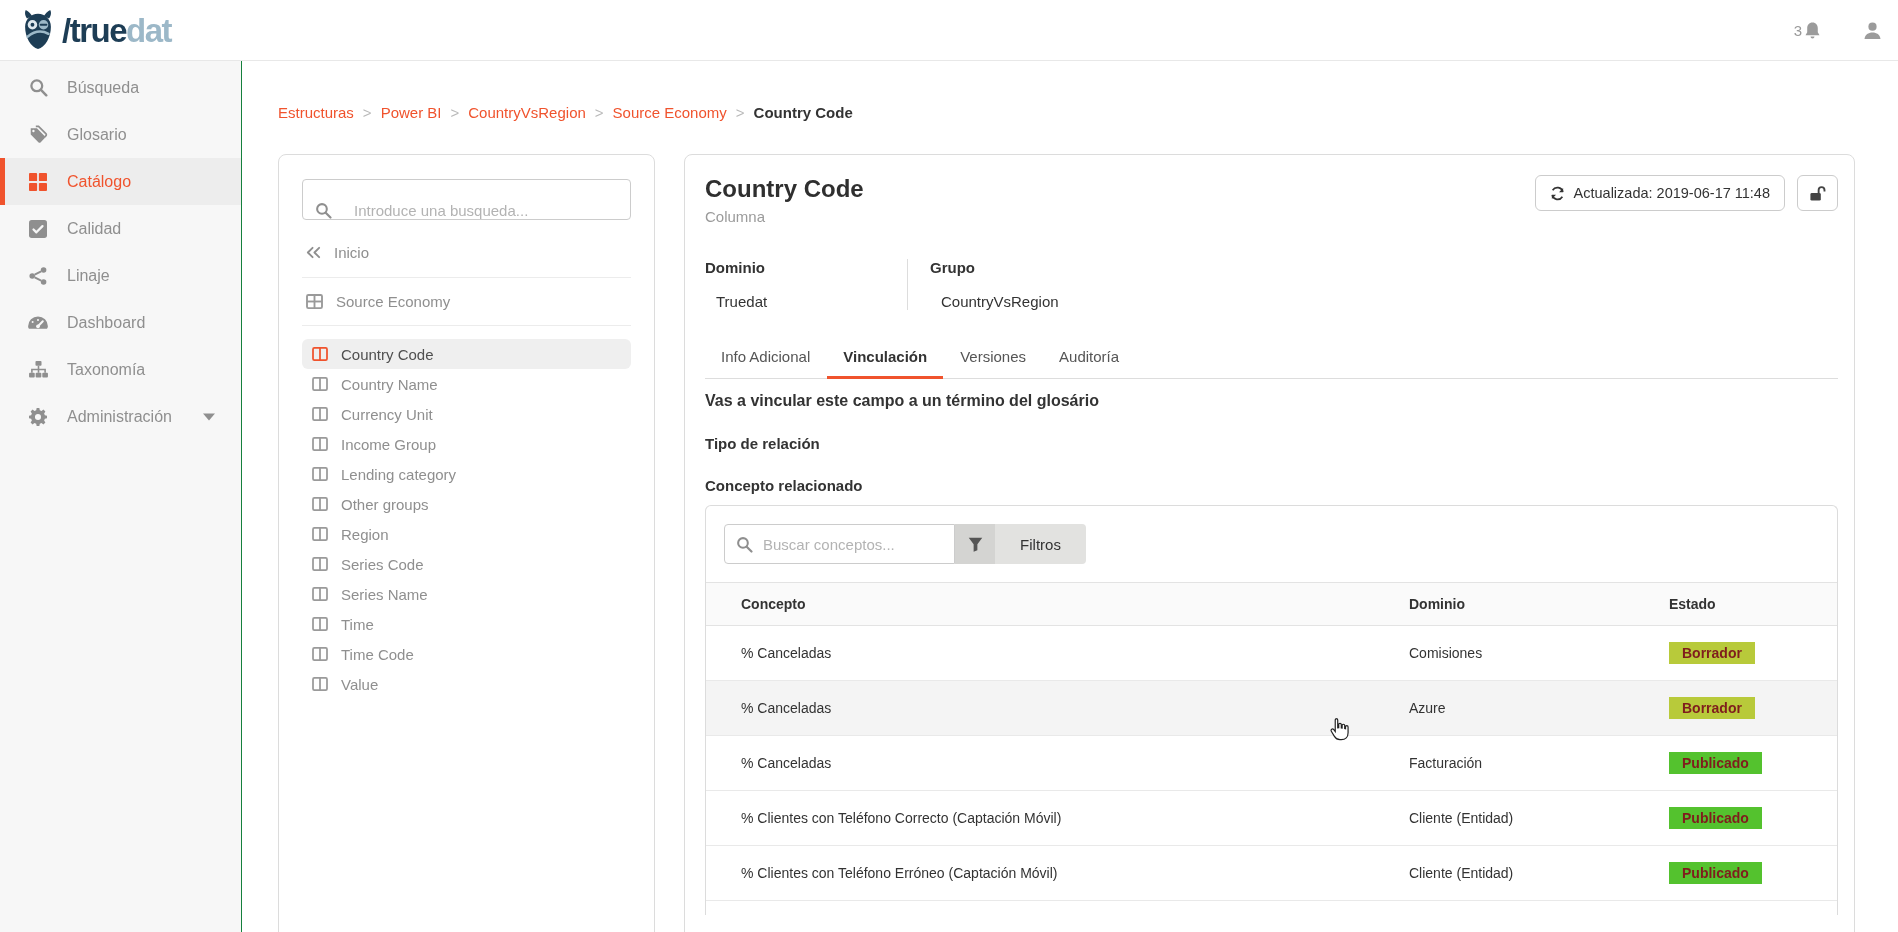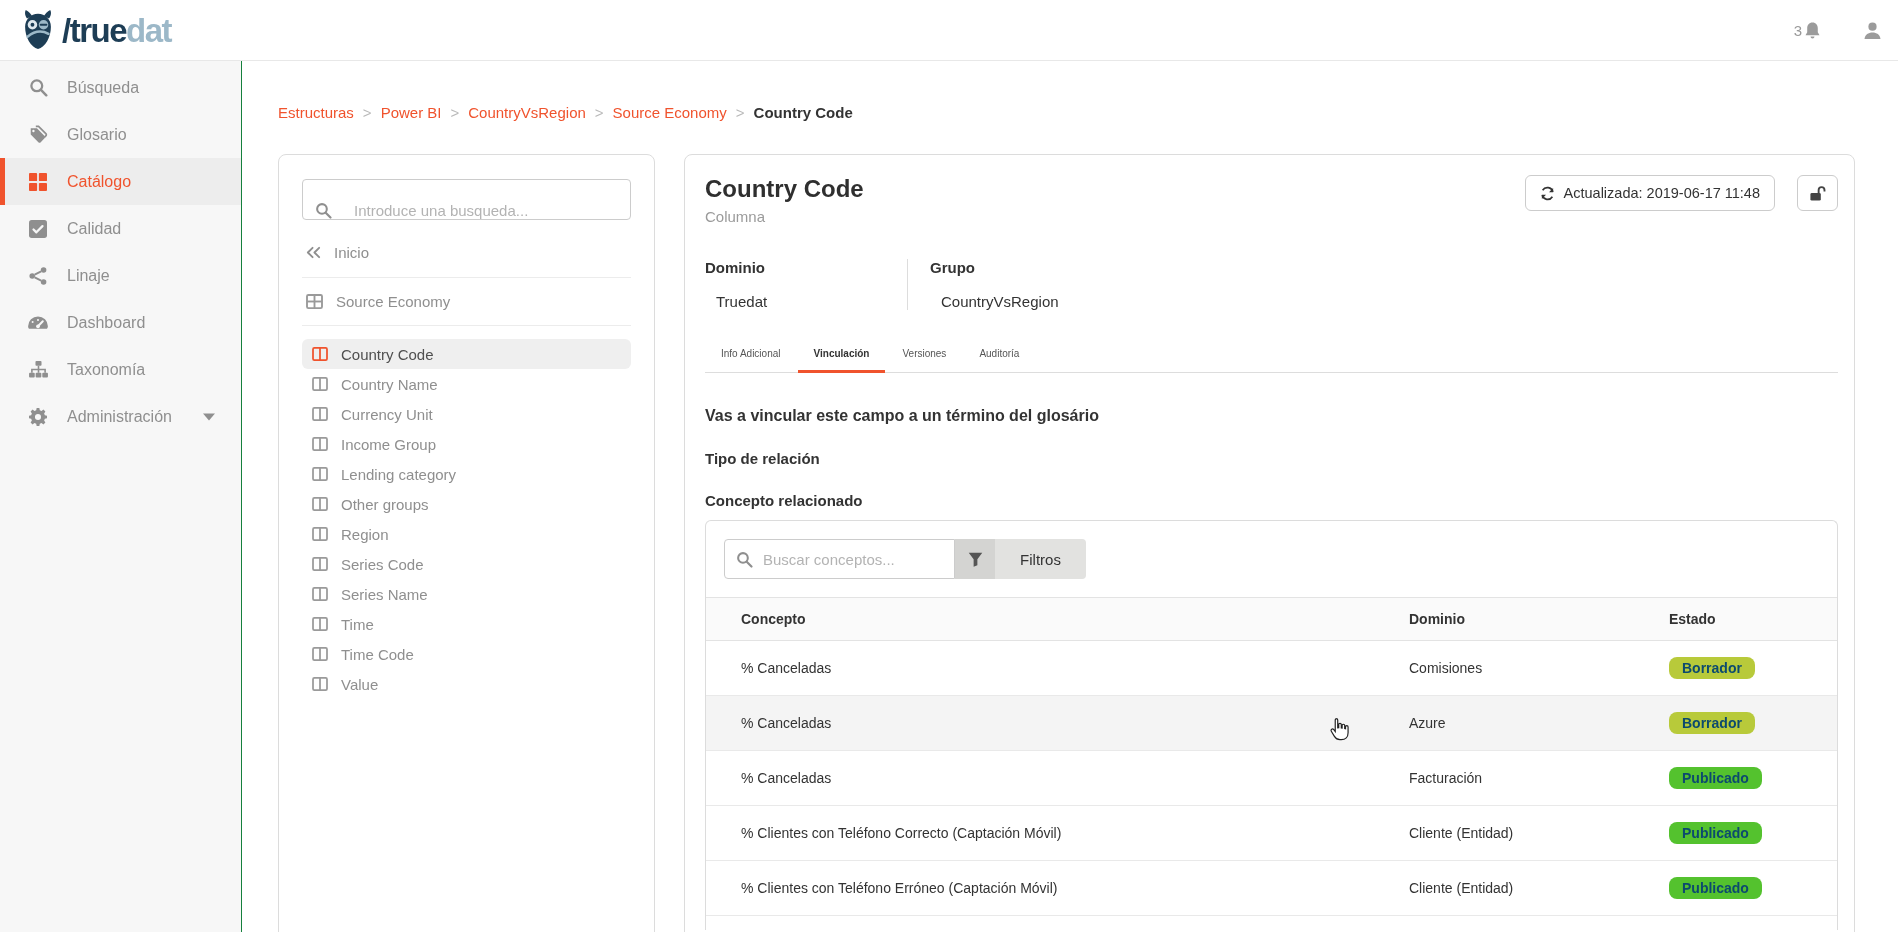--- a/index.html
+++ b/index.html
@@ -58,40 +58,40 @@
   .col-item .struct-icon { color: #9a9a9a; display: inline-flex; }
   .col-item.active { background: #efefef; color: #4f4f4f; }
   .col-item.active .struct-icon { color: var(--accent, #f0532d); }
 
   
   .detail-panel { flex: 1; min-height: 840px; border: 1px solid #dcdcdc; border-radius: 8px;
     background: #fff; padding: 20px 16px 0 20px; }
   .detail-header { display: flex; justify-content: space-between; align-items: flex-start; }
   .detail-title { font-size: 24px; font-weight: bold; color: #2f2f2f; letter-spacing: 0; }
   .detail-subtitle { font-size: 15px; color: #9b9b9b; margin-top: 5px; }
-  .header-actions { display: flex; gap: 22px; }
+  .header-actions { display: flex; gap: 12px; }
   .btn-outline { display: inline-flex; align-items: center; gap: 9px; height: 36px;
     border: 1px solid #ccc; border-radius: 6px; background: #fff; padding: 0 14px;
     font-size: 14.5px; color: #333; font-family: "Liberation Sans", sans-serif; cursor: pointer; }
   .btn-lock { padding: 0 11px; color: #444; }
 
   .meta { display: flex; margin-top: 34px; }
   .meta-block { width: 202px; }
   .meta-block + .meta-block { border-left: 1px solid #ddd; padding-left: 22px; width: auto; }
   .meta-label { font-weight: bold; font-size: 15px; color: #333; }
   .meta-value { font-size: 15px; color: #333; margin-top: 17px; padding-left: 11px; }
 
   .tabs { display: flex; margin-top: 27px; border-bottom: 1px solid #ddd; }
-  .tab { padding: 11px 16px 13px 16px; margin-right: 1px; font-size: 10px; color: #555;
+  .tab { padding: 11px 16px 13px 16px; margin-right: 1px; font-size: 15px; color: #555;
     cursor: pointer; position: relative; }
   .tab.active { font-weight: bold; color: #333; }
   .tab.active::after { content: ""; position: absolute; left: 0; right: 0; bottom: -1px;
     height: 3px; background: var(--accent, #f0532d); }
 
-  .link-heading { margin-top: 34px; font-size: 16px; font-weight: bold; color: #333; }
+  .link-heading { margin-top: 13px; font-size: 16px; font-weight: bold; color: #333; }
   .field-label { margin-top: 25px; font-size: 15px; color: #333; font-weight: bold; }
   .toggle-row { margin-top: 13px; display: flex; align-items: center; gap: 25px; }
   .toggle { width: 56px; height: 20px; background: #ececec; border-radius: 10px;
     position: relative; display: inline-block; cursor: pointer; }
   .toggle-knob { position: absolute; left: -1px; top: -2px; width: 24px; height: 24px;
     background: #fff; border: 1px solid #d8d8d8; border-radius: 50%;
     box-shadow: 0 1px 2px rgba(0,0,0,.12); }
   .toggle-label { font-size: 15px; color: #333; }
 
   .concept-panel { margin-top: 11px; border: 1px solid #dcdcdc; border-bottom: none;
@@ -104,21 +104,21 @@
   .cs-filtros { width: 91px; height: 40px; background: #e2e2e0; border-radius: 0 4px 4px 0;
     display: flex; align-items: center; justify-content: center; font-size: 15px; color: #333; cursor: pointer; }
 
   .concept-table { width: 100%; border-collapse: collapse; font-size: 14px; table-layout: fixed; }
   .concept-table th { background: #fafafa; border-top: 1px solid #e3e3e3; border-bottom: 1px solid #e3e3e3;
     text-align: left; font-weight: bold; color: #333; padding: 13px 0; }
   .concept-table th:first-child, .concept-table td:first-child { padding-left: 35px; width: 703px; }
   .concept-table th:nth-child(2), .concept-table td:nth-child(2) { width: 260px; }
   .concept-table td { padding: 13px 0; border-bottom: 1px solid #e9e9e9; color: #333; height: 55px; }
   .concept-table tr.hovered td { background: #f4f4f4; }
-  .badge { display: inline-block; padding: 3px 13px; border-radius: 8px; color: #0c4a6e;
+  .badge { display: inline-block; padding: 3px 13px; border-radius: 0; color: #7f1d1d;
     font-weight: bold; font-size: 14px; }
 
   .cursor-overlay { position: absolute; left: 1328px; top: 716px; z-index: 20; pointer-events: none; }
 </style>
 </head>
 <body>
 
 <div id="app">
 
   <header class="topbar">

